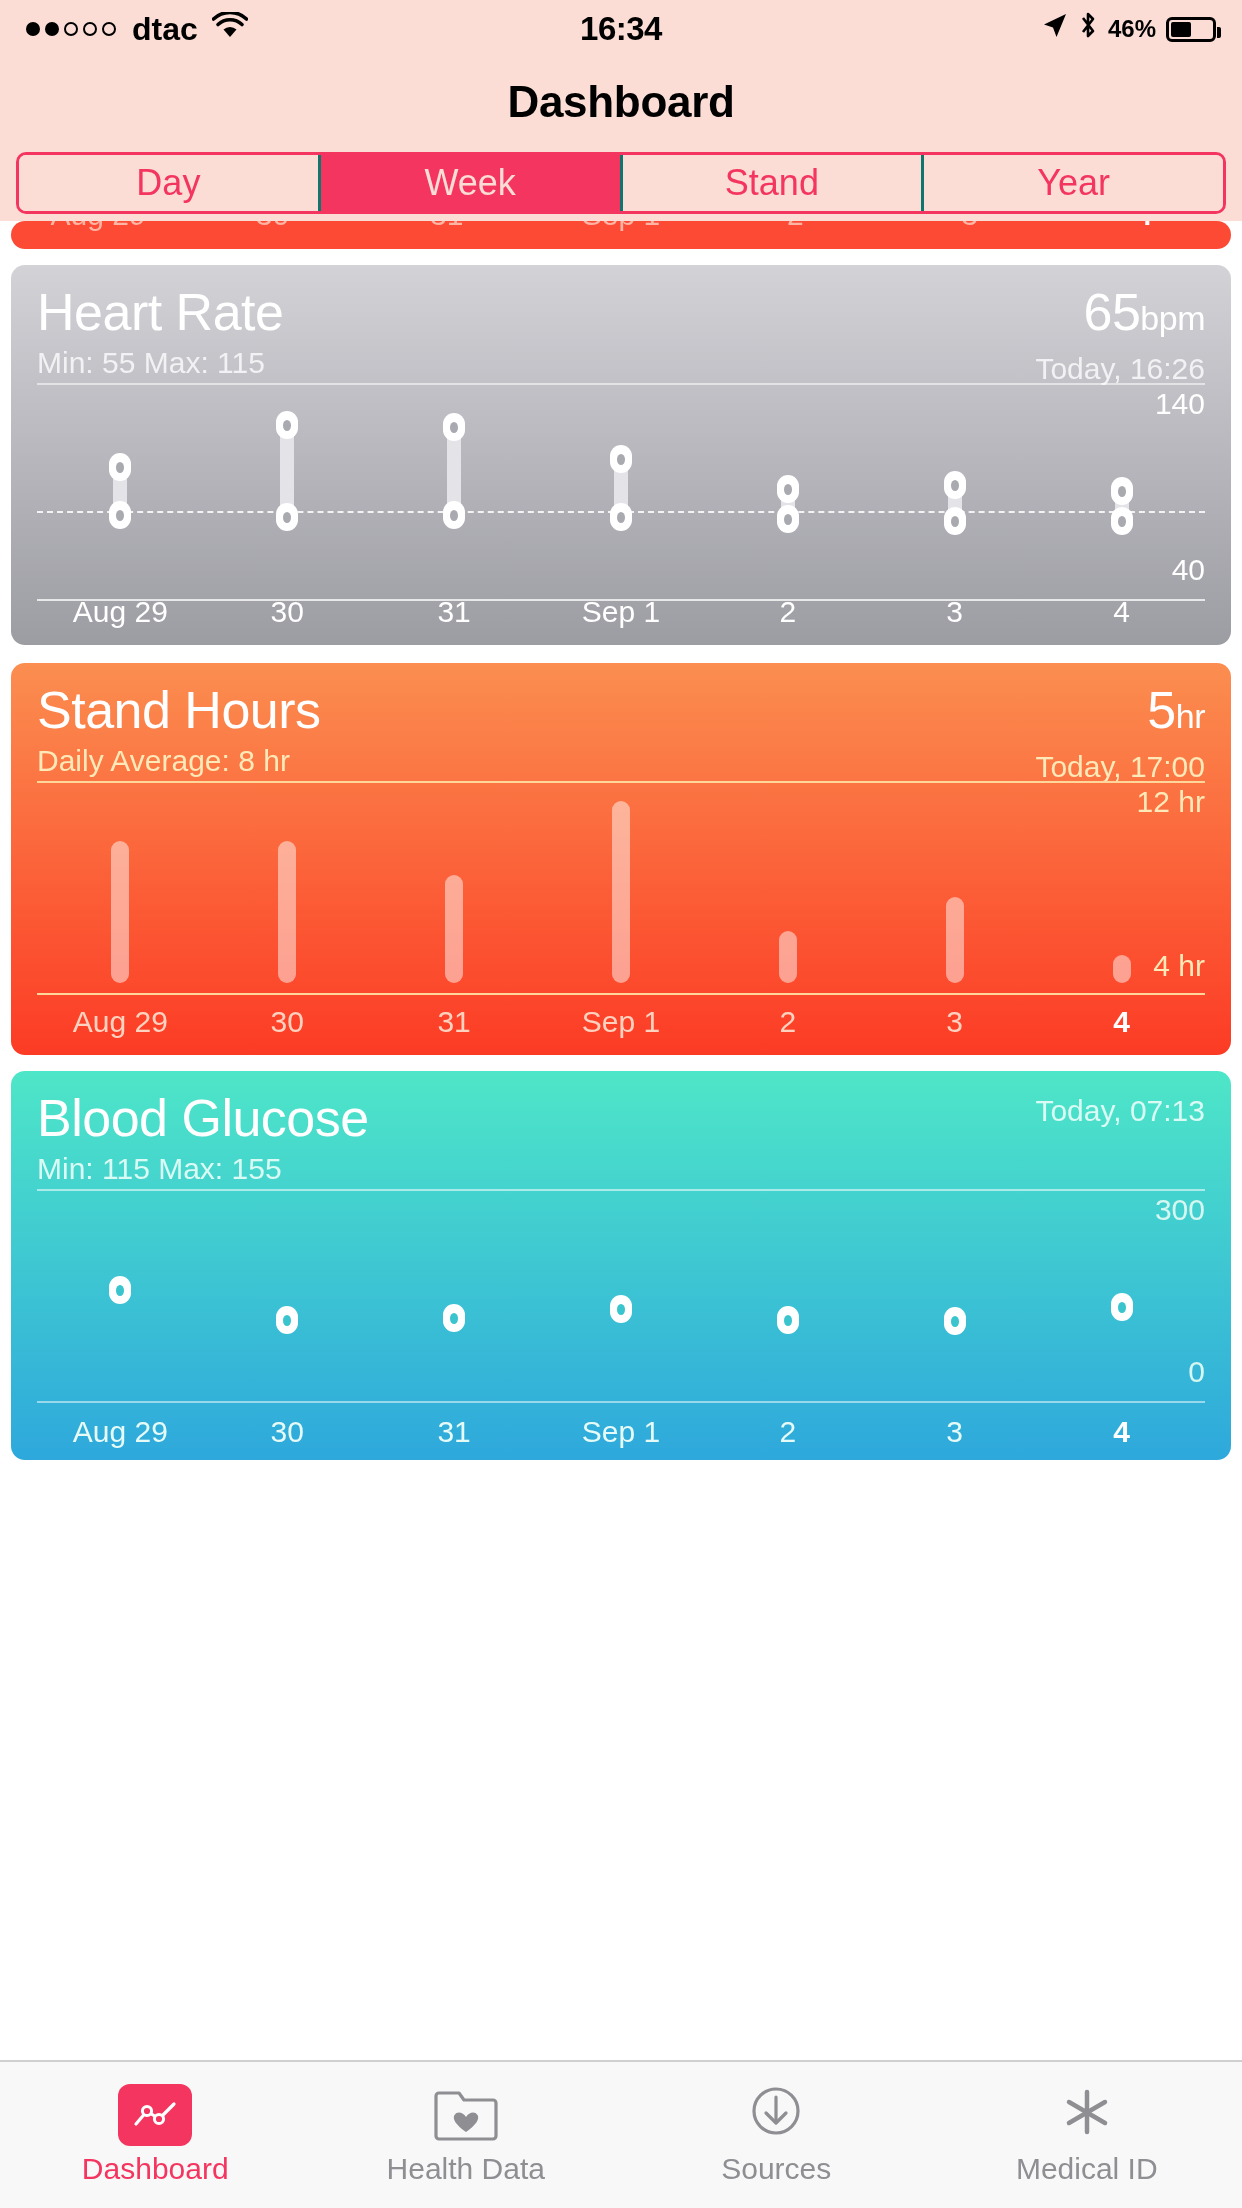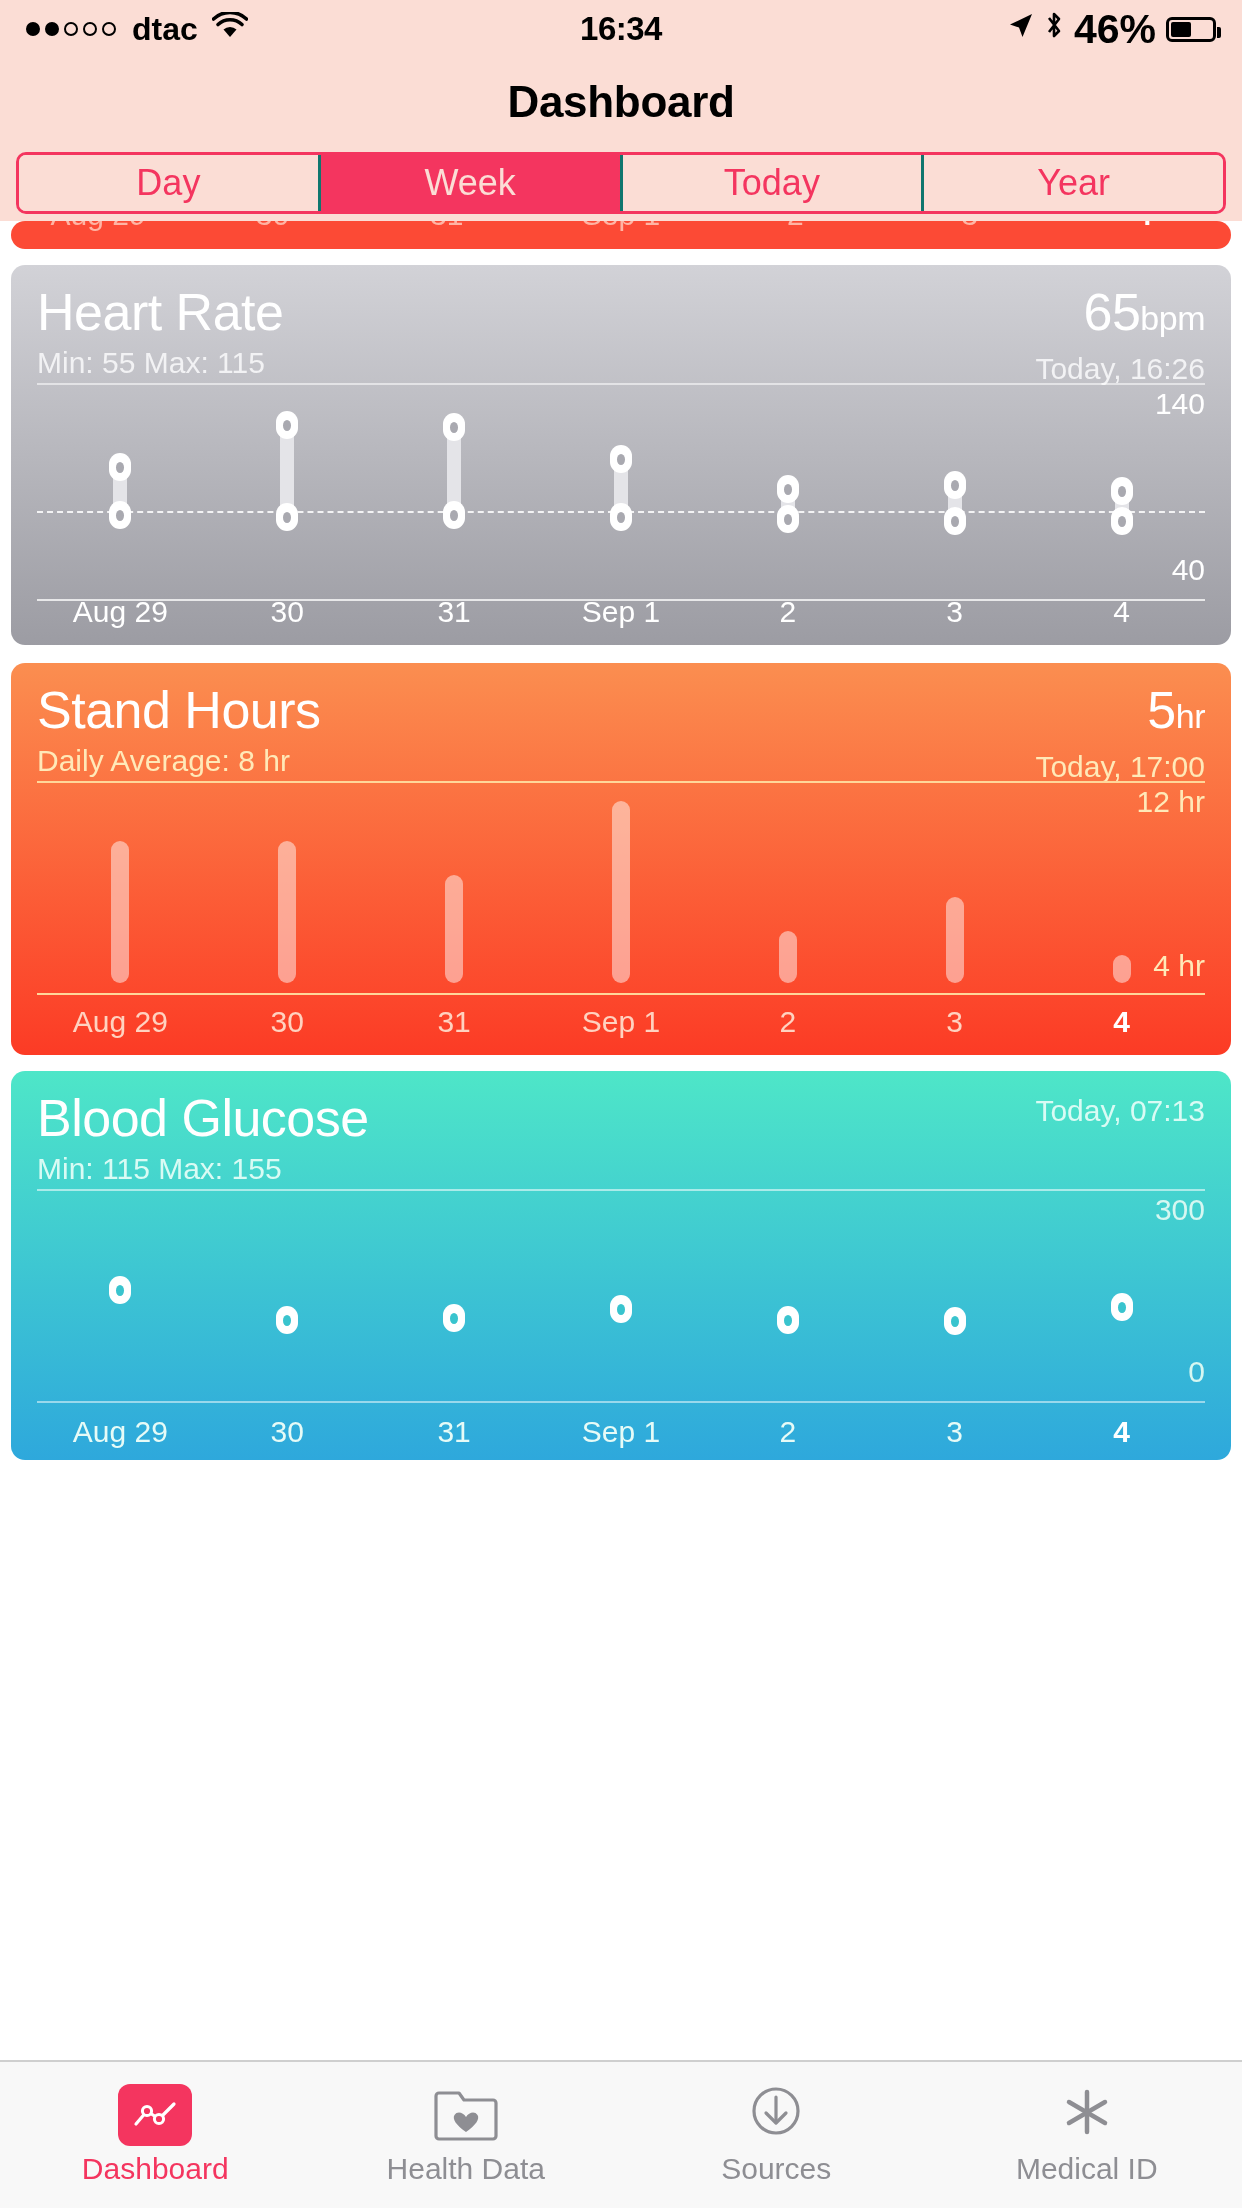--- a/index.html
+++ b/index.html
@@ -23,21 +23,21 @@
   .sb-left{ display:flex; align-items:center; gap:10px; flex:1; }
   .sb-center{ position:absolute; left:0; right:0; text-align:center;
     font-size:33px; font-weight:bold; letter-spacing:-0.5px; }
   .sb-right{ display:flex; align-items:center; gap:10px; flex:1;
     justify-content:flex-end; position:relative; z-index:2;}
   .dots{ display:flex; align-items:center; gap:5px; }
   .dot{ width:14px; height:14px; border-radius:50%; border:2px solid #000; }
   .dot.on{ background:#000; }
   .carrier{ font-size:32px; font-weight:bold; margin-left:6px;}
   .wifi{ margin-left:4px; }
-  .battnum{ font-size:41px; font-weight:bold; }
+  .battnum{ font-size:24px; font-weight:bold; }
   .batt{
     width:50px; height:25px; border:3px solid #000; border-radius:6px;
     position:relative; display:inline-block;
   }
   .batt:after{
     content:""; position:absolute; right:-8px; top:7px;
     width:4px; height:11px; background:#000; border-radius:0 2px 2px 0;
   }
   .batt .fill{ position:absolute; left:2px; top:2px; bottom:2px; width:46%;
     background:#000; border-radius:2px; }
@@ -246,21 +246,21 @@
 </div>
 
 <div class="navbar">
   <div class="navtitle">Dashboard</div>
 </div>
 
 <div class="segwrap">
   <div class="segment">
     <div class="seg">Day</div>
     <div class="seg active">Week</div>
-    <div class="seg">Today</div>
+    <div class="seg">Stand</div>
     <div class="seg">Year</div>
   </div>
 </div>
 
 <div class="scroll">
 
   <div class="card card-top">
     <div class="xaxis axisrow">
       <span class="xtick x-top" style="left:7.14%;">Aug 29</span>
       <span class="xtick x-top" style="left:21.43%;">30</span>

